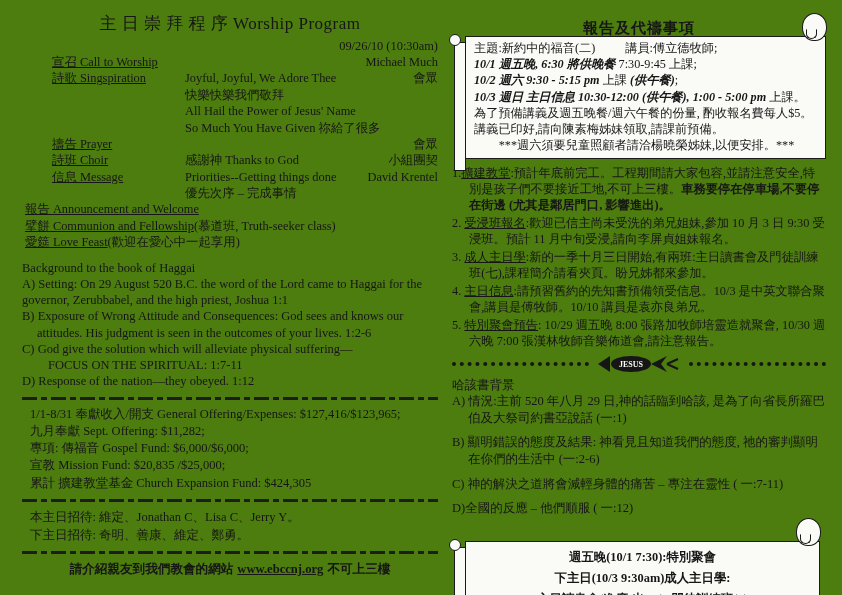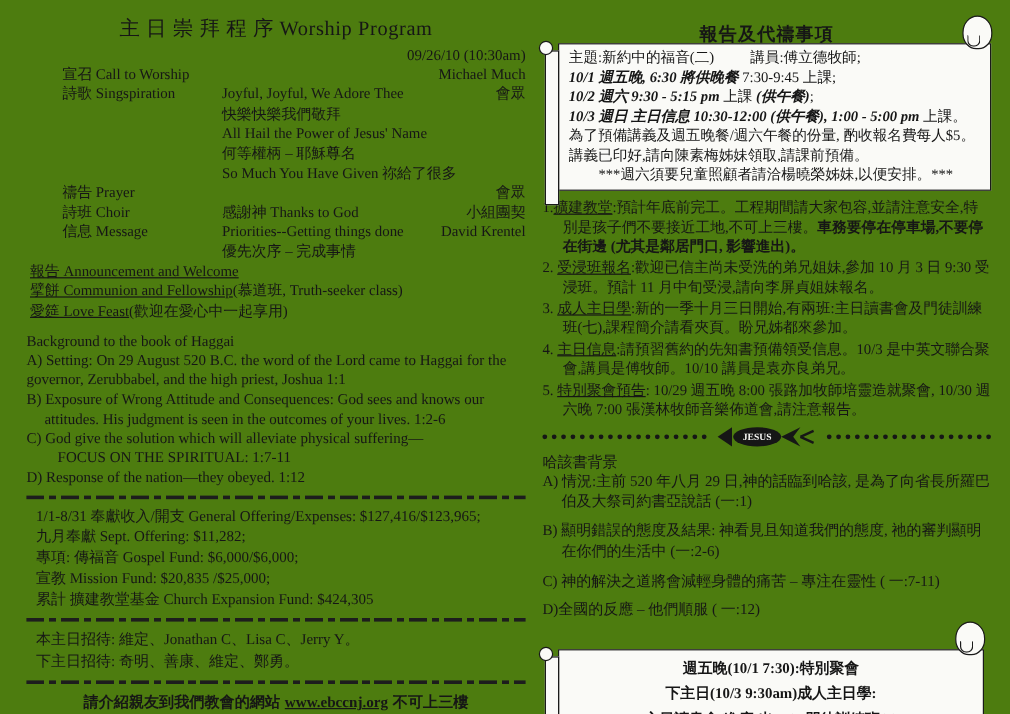--- a/index.html
+++ b/index.html
@@ -7,21 +7,21 @@
     position:relative;width:842px;height:595px;overflow:hidden;
     background:#4d7c0f;color:#161616;
     font-family:"Liberation Serif","DejaVu Serif",serif;
   }
   
   .col-left{position:absolute;left:22px;top:12px;width:416px;}
   .l-title{text-align:center;font-size:17px;letter-spacing:.5px;}
   .l-date{text-align:right;font-size:12.4px;margin-top:4px;}
   .program{margin-left:30px;font-size:12.4px;line-height:1.32;}
   .prow{display:flex;}
-  .pl{flex:0 0 133px;}
+  .pl{flex:0 0 133px;text-decoration:underline;}
   .pl-sp{flex:0 0 133px;}
   .pm{flex:1;}
   .pr{margin-left:auto;white-space:nowrap;padding-left:6px;}
   .prow.full{margin-left:-27px;}
   .u{text-decoration:underline;}
   .haggai-en{margin-top:9px;font-size:12.5px;line-height:1.3;}
   .haggai-en p{margin:0;}
   .hind{padding-left:15px;text-indent:-15px;}
   .c2{padding-left:26px;}
   .dash{height:3px;margin:7px 0 6px 0;background-image:repeating-linear-gradient(90deg,#1d1d1d 0 15px,transparent 15px 19px,#1d1d1d 19px 25px,transparent 25px 29px);}
@@ -91,21 +91,20 @@
       <div class="prow">
         <span class="pl-sp"></span>
         <span class="pm">快樂快樂我們敬拜</span>
       </div>
       <div class="prow">
         <span class="pl-sp"></span>
         <span class="pm">All Hail the Power of Jesus' Name</span>
       </div>
       <div class="prow">
         <span class="pl-sp"></span>
-        <span class="pm">何等權柄 – 耶穌尊名</span>
       </div>
       <div class="prow">
         <span class="pl-sp"></span>
         <span class="pm">So Much You Have Given 祢給了很多</span>
       </div>
       <div class="prow">
         <span class="pl">禱告 Prayer</span>
         <span class="pr">會眾</span>
       </div>
       <div class="prow">

